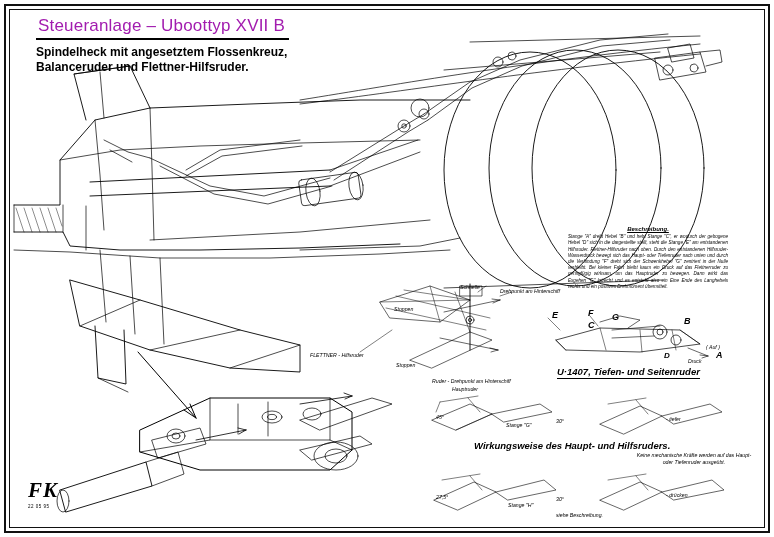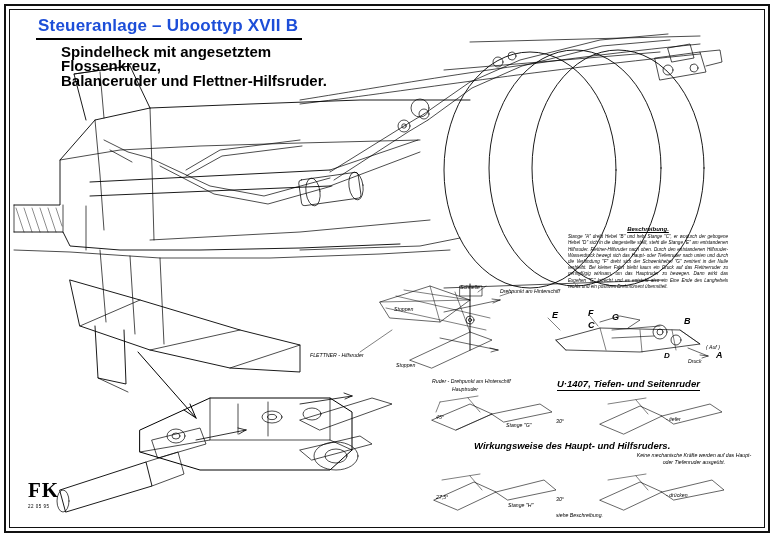--- a/index.html
+++ b/index.html
@@ -37,35 +37,34 @@
   }
   
   .title-block {
     position: absolute;
     left: 36px;
     top: 16px;
     width: 330px;
   }
   .main-title {
     font-size: 17px;
-    font-weight: bold;
+    font-weight: normal;
     letter-spacing: 0.2px;
-    color: #1d4ed8;
+    color: #a21caf;
     border-bottom: 2.5px solid #000;
     display: inline-block;
     padding: 0 4px 2px 2px;
     line-height: 20px;
   }
   .subtitle {
-    font-size: 15px;
+    font-size: 12px;
     font-weight: bold;
     color: #000;
     margin-top: 5px;
     line-height: 14px;
-    margin-left: 25px;
   }
   
   .ann {
     position: absolute;
     font-size: 5.2px;
     color: #000;
     line-height: 7px;
     white-space: nowrap;
   }
   .ann.ital { font-style: italic; }
@@ -108,20 +107,21 @@
     position: absolute;
     left: 28px;
     top: 478px;
     width: 60px;
     height: 40px;
   }
   .stamp .fk {
     font-family: "Liberation Serif", serif;
     font-size: 21px;
     font-weight: bold;
+    font-style: italic;
     letter-spacing: 1px;
   }
   .stamp .date {
     font-size: 4.5px;
     letter-spacing: 0.5px;
     margin-top: 1px;
   }
   svg { display:block; }
   .drawing {
     position: absolute;
@@ -313,21 +313,21 @@
   <div class="ann b" style="left:552px; top:312px; font-size:9px; font-style:italic;">E</div>
   <div class="ann b" style="left:588px; top:310px; font-size:9px; font-style:italic;">F</div>
   <div class="ann b" style="left:588px; top:322px; font-size:9px; font-style:italic;">C</div>
   <div class="ann b" style="left:612px; top:314px; font-size:9px; font-style:italic;">G</div>
   <div class="ann b" style="left:664px; top:352px; font-size:8px; font-style:italic;">D</div>
   <div class="ann b" style="left:684px; top:318px; font-size:9px; font-style:italic;">B</div>
   <div class="ann b" style="left:716px; top:352px; font-size:9px; font-style:italic;">A</div>
   <div class="ann ital" style="left:688px; top:358px;">Druck</div>
   <div class="ann ital" style="left:706px; top:344px;">( Auf )</div>
 
-  <div class="heading-sm underline" style="left:557px; top:378px;">U·1407, Tiefen- und Seitenruder</div>
+  <div class="heading-sm underline" style="left:557px; top:366px;">U·1407, Tiefen- und Seitenruder</div>
 
   <div class="ann ital" style="left:460px; top:284px;">Schnelle</div>
   <div class="ann ital" style="left:500px; top:288px;">Drehpunkt am Hinterschiff</div>
   <div class="ann ital" style="left:394px; top:306px;">Stoppen</div>
   <div class="ann ital" style="left:396px; top:362px;">Stoppen</div>
   <div class="ann ital" style="left:432px; top:378px;">Ruder - Drehpunkt am Hinterschiff</div>
   <div class="ann ital" style="left:452px; top:386px;">Hauptruder</div>
   <div class="ann ital" style="left:310px; top:352px;">FLETTNER - Hilfsruder</div>
 
   <div class="ann ital" style="left:506px; top:422px;">Stange "G"</div>

